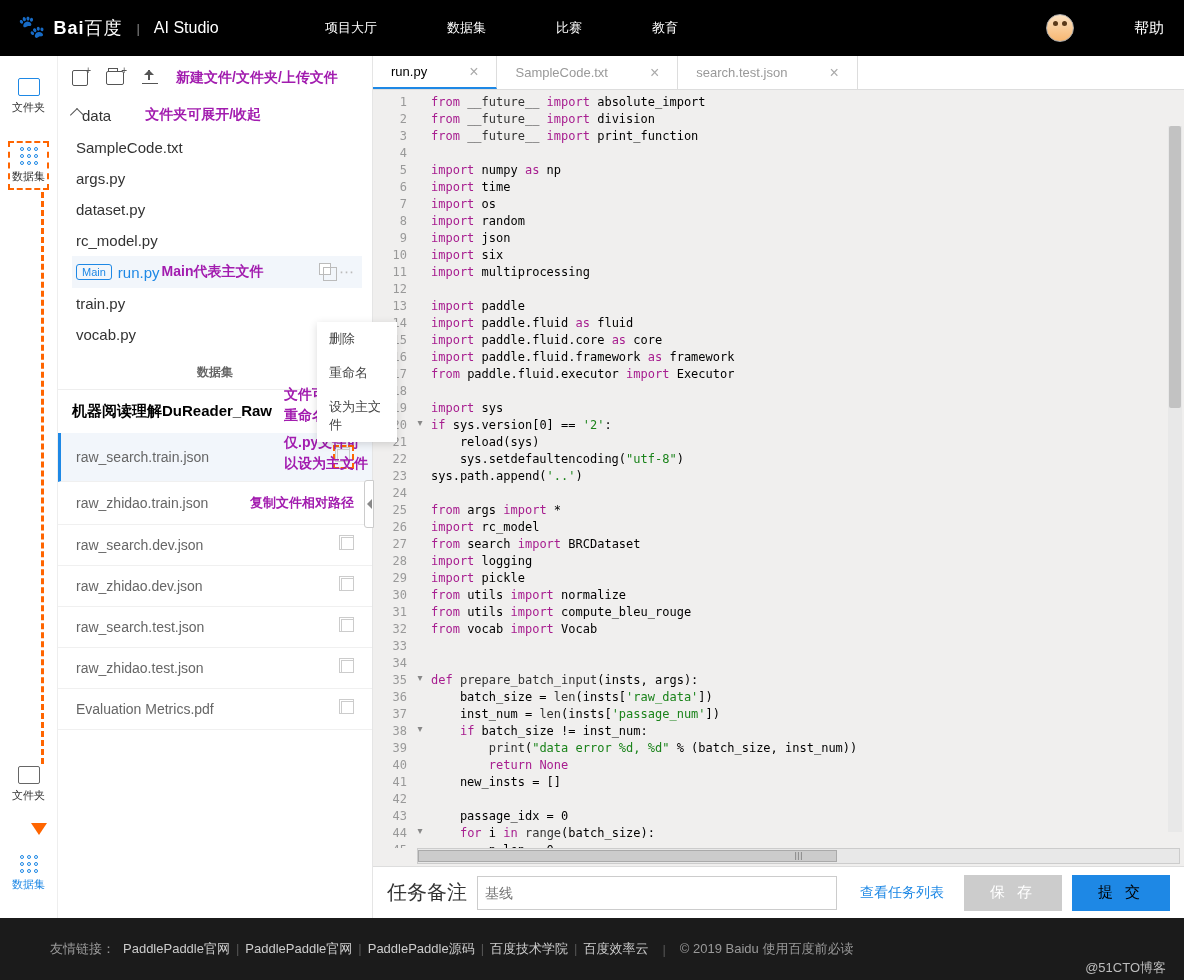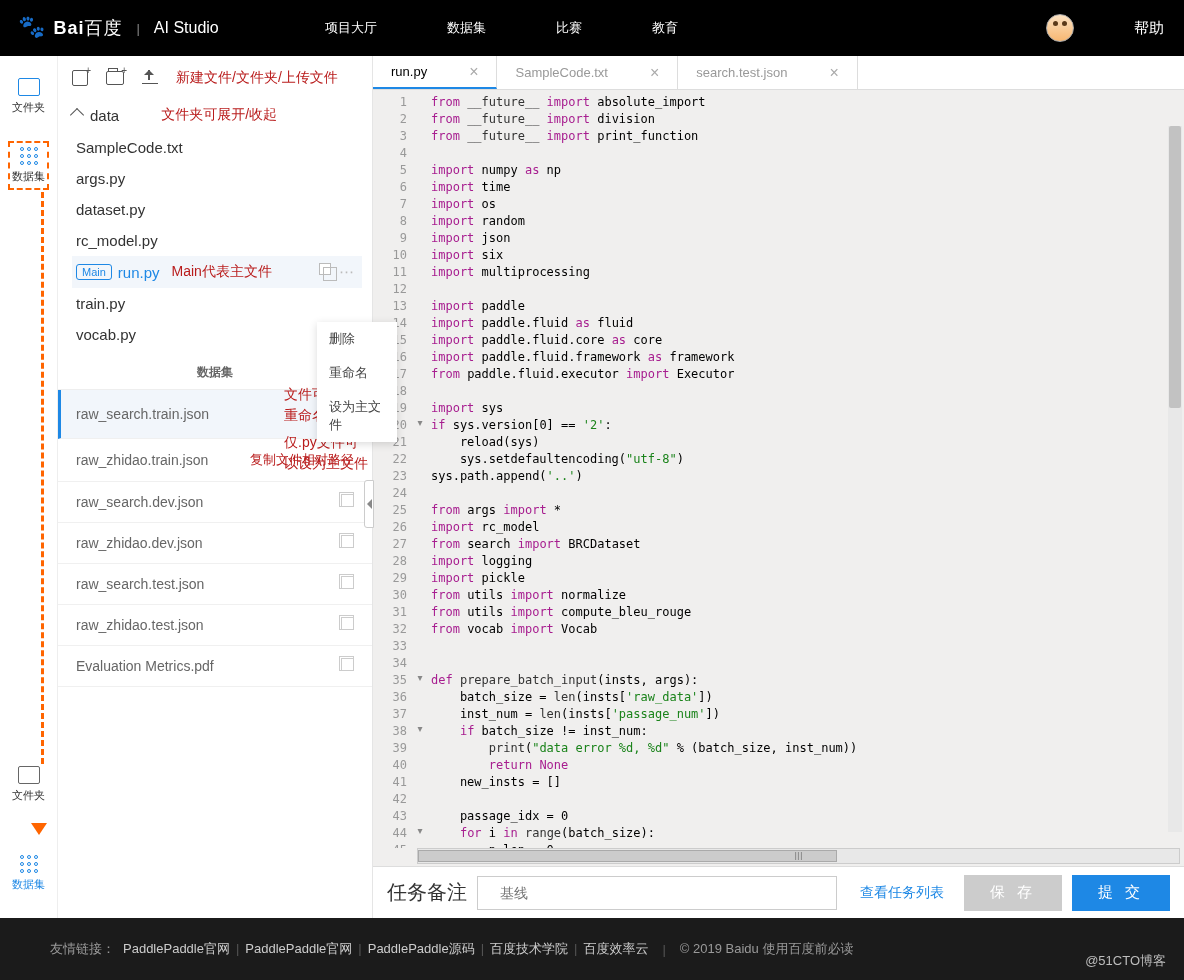--- a/index.html
+++ b/index.html
@@ -37,24 +37,24 @@
 .sb-toolbar { height:36px; display:flex; align-items:center; gap:18px; padding:8px 14px 0 14px;}
 .tb-icon { width:16px; height:16px; cursor:pointer; position:relative;}
 .tb-icon.newfile{border:1px solid #555;border-radius:2px;}
 .tb-icon.newfile:after{content:"+";position:absolute;right:-4px;top:-6px;font-size:10px;color:#555;}
 .tb-icon.newfolder{border:1px solid #555;border-radius:2px;width:18px;height:14px;}
 .tb-icon.newfolder:before{content:"";position:absolute;top:-4px;left:1px;width:8px;height:3px;border:1px solid #555;border-bottom:none;}
 .tb-icon.newfolder:after{content:"+";position:absolute;right:-4px;top:-7px;font-size:10px;color:#555;}
 .tb-icon.upload{border-bottom:1px solid #555;width:16px;height:12px;}
 .tb-icon.upload:before{content:"";position:absolute;left:6px;top:-2px;width:2px;height:10px;background:#555;}
 .tb-icon.upload:after{content:"";position:absolute;left:2px;top:-2px;width:0;height:0;border-left:5px solid transparent;border-right:5px solid transparent;border-bottom:5px solid #555;}
-.anno-orange { color:#b91c1c; font-size:14px;}
+.anno-orange { color:#a21caf; font-size:14px;font-weight:bold;}
 
 .tree { padding:6px 10px 0 14px; }
-.tree-folder { display:flex; align-items:center; gap:8px; padding:8px 0; cursor:pointer;}
+.tree-folder { display:flex; align-items:center; gap:0; padding:8px 0; cursor:pointer;}
 .chevron { width:10px; height:10px; border-right:1.5px solid #555; border-bottom:1.5px solid #555; transform:rotate(-135deg);}
 .tree-folder-name{font-size:15px;color:#333;}
 .tree-file { padding:7px 0 7px 4px; font-size:15px; color:#333; cursor:pointer; display:flex; align-items:center; position:relative;}
 .tree-file.sel { background:#f2f6fb;}
 .main-badge{display:inline-block;border:1px solid #1e88e5;color:#1e88e5;font-size:11px;padding:1px 5px;border-radius:3px;margin-right:6px;}
 .file-blue{color:#1e88e5;}
 .row-actions{position:absolute;right:6px;display:flex;gap:8px;}
 .copy-icon{width:12px;height:12px;border:1px solid #bbb;background:#fff;}
 .copy-icon:after{content:"";position:absolute;width:12px;height:12px;border:1px solid #bbb;left:3px;top:3px;}
 .ellip{color:#bbb;letter-spacing:2px;}
@@ -91,31 +91,31 @@
 .hscroll-thumb{position:absolute;left:0;top:1px;height:12px;width:55%;background:#ccc;border:1px solid #aaa;}
 .hscroll-mid{position:absolute;left:50%;top:2px;font-size:10px;color:#888;transform:translateX(-50%);}
 .vscroll{position:absolute;right:2px;top:36px;bottom:16px;width:14px;background:#e8e8e8;}
 .vscroll-thumb{position:absolute;top:0;height:40%;width:12px;left:1px;background:#c2c2c2;border-radius:2px;}
 
 .collapse-handle{position:absolute;left:-9px;top:424px;width:10px;height:48px;background:#fff;border:1px solid #ccc;border-radius:3px 0 0 3px;display:flex;align-items:center;justify-content:center;cursor:pointer;z-index:5;}
 .collapse-handle:before{content:"";width:0;height:0;border-top:5px solid transparent;border-bottom:5px solid transparent;border-right:5px solid #888;}
 
 .bottom-bar{height:52px;background:#fff;border-top:1px solid #ddd;display:flex;align-items:center;padding:0 14px;gap:10px;}
 .bb-label{font-size:20px;color:#333;}
-.bb-input{flex:0 0 360px;height:34px;border:1px solid #ccc;padding:0 22px;color:#999;font-size:14px;}
+.bb-input{flex:0 0 360px;height:34px;border:1px solid #ccc;padding:0 7px;color:#999;font-size:14px;}
 .bb-spacer{flex:1;}
 .bb-link{color:#1e88e5;font-size:14px;cursor:pointer;margin-right:10px;}
 .btn{width:98px;height:36px;display:flex;align-items:center;justify-content:center;font-size:15px;cursor:pointer;letter-spacing:4px;}
 .btn.grey{background:#ccc;color:#fff;}
-.btn.blue{background:#1e88e5;color:#ffffff;}
+.btn.blue{background:#1e88e5;color:#000000;}
 
 .footer{height:62px;background:#1b1b1b;color:#999;display:flex;align-items:center;padding:0 50px;font-size:13px;gap:8px;position:relative;}
 .footer a{color:#ccc;}
 .footer .sep{color:#555;margin:0 6px;}
-.watermark{position:absolute;right:18px;bottom:10px;color:#bdbdbd;font-size:13px;}
+.watermark{position:absolute;right:18px;bottom:3px;color:#bdbdbd;font-size:13px;}
 </style>
 </head>
 <body>
 
 <div class="topbar">
   <div class="logo-area">
     <span class="logo-paw">🐾</span>
     <span class="logo-txt"><span>Bai</span><span style="font-weight:normal">百度</span></span>
     <span class="logo-divider">|</span>
     <span class="logo-sub">AI Studio</span>
@@ -201,37 +201,41 @@
           </div>
           <div class="tree-file">
             <span>dataset.py</span>
           </div>
           <div class="tree-file">
             <span>rc_model.py</span>
           </div>
           <div class="tree-file sel">
             <span class="main-badge">Main</span>
             <span class="file-blue">run.py</span>
-            <span class="anno-orange" style="margin-left:12px">Main代表主文件</span>
+            <span class="anno-orange" style="margin-left:2px">Main代表主文件</span>
             <span class="row-actions">
               <span class="copy-icon" style="position:relative"></span>
               <span class="ellip">⋯</span>
             </span>
           </div>
           <div class="tree-file">
             <span>train.py</span>
           </div>
           <div class="tree-file">
             <span>vocab.py</span>
           </div>
         </div>
     </div>
 
     <div class="ds-header">数据集</div>
     <div class="ds-sec">
+      <div class="ds-title">
+        <span>机器阅读理解DuReader_Raw</span>
+        <span class="chev-down"></span>
+      </div>
       <div id="ds-items">
           <div class="ds-item sel">
             <span>raw_search.train.json</span>
     <span class="dash-sm"><span class="copy-box" style="display:inline-block;position:relative"></span></span>
           </div>
           <div class="ds-item">
             <span>raw_zhidao.train.json</span>
     <span class="anno-orange" style="font-size:13px">复制文件相对路径</span>
           </div>
           <div class="ds-item">

